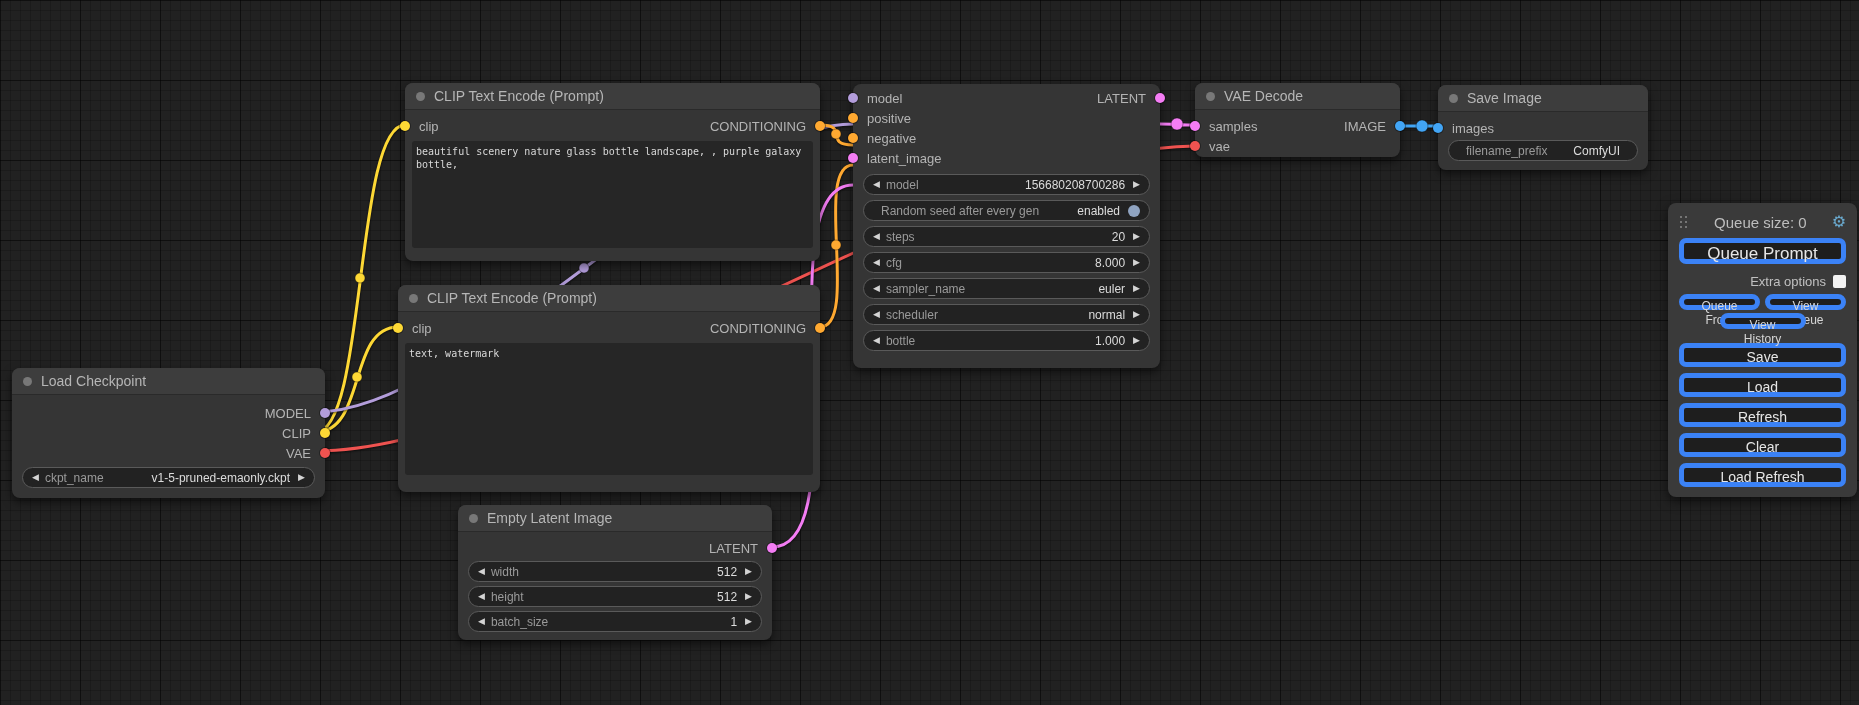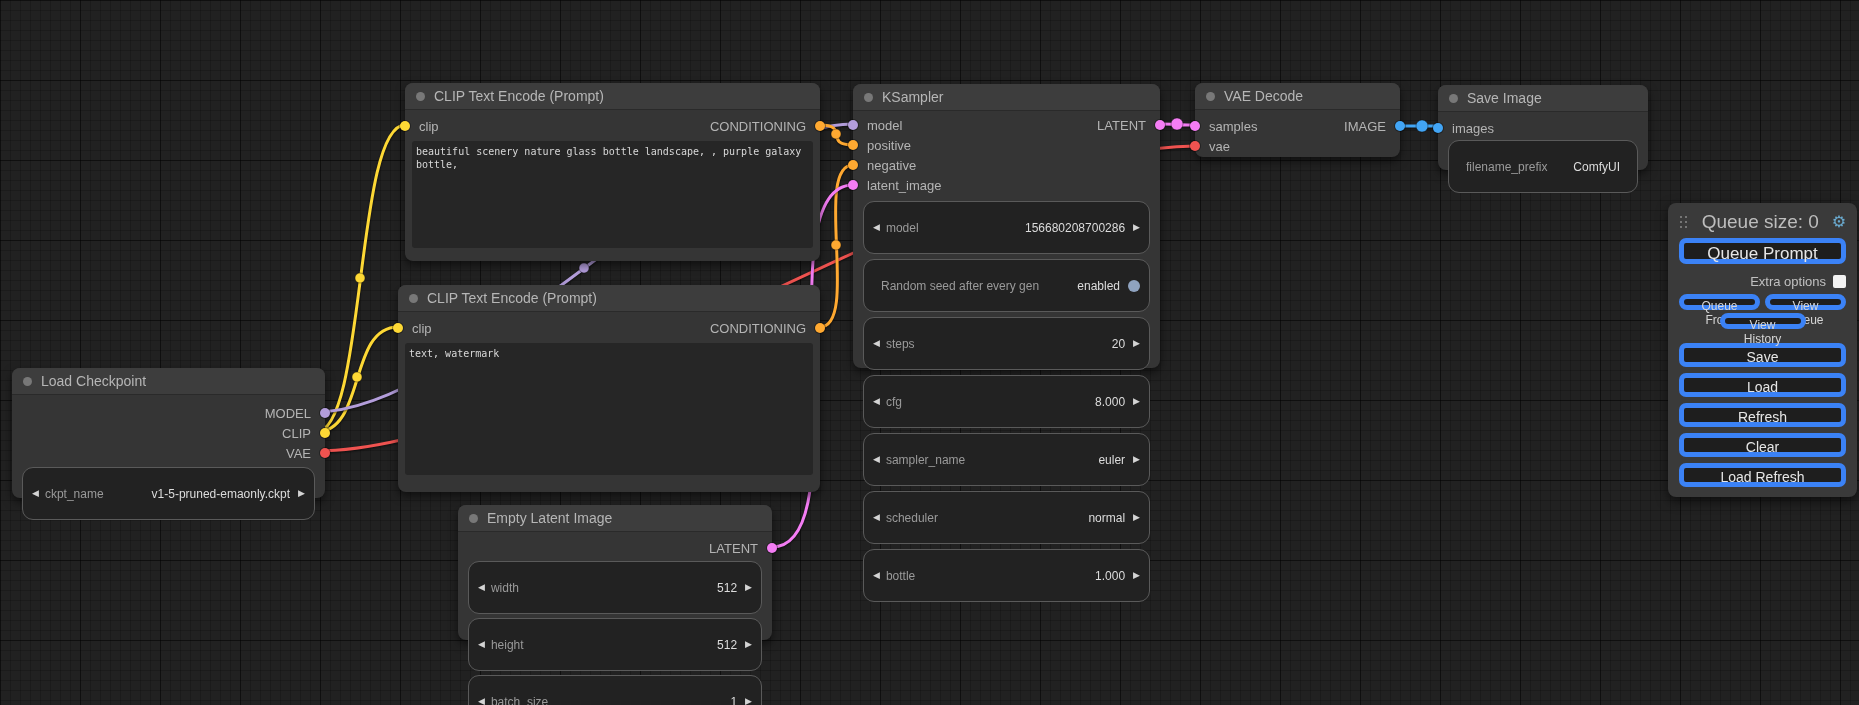--- a/index.html
+++ b/index.html
@@ -35,38 +35,38 @@
   .dot.out{left:100%;}
   .c-model{background:#b39ddb;} .c-clip{background:#fdd835;} .c-vae{background:#ef5350;}
   .c-cond{background:#ffa931;} .c-latent{background:#f47df4;} .c-image{background:#42a5f5;}
 
   .prompt-box{margin:5px 7px 0;background:#262626;border-radius:3px;padding:4px 4px;
        font-family:"DejaVu Sans Mono",monospace;font-size:10px;line-height:13px;
        color:#d8d8d8;white-space:pre-wrap;word-break:break-word;overflow:hidden;}
 
   .widget{position:relative;height:19px;margin:5px 10px 0;background:#222222;
        border:1px solid #5a5a5a;border-radius:11px;display:flex;align-items:center;
-       padding:16px 9px;font-size:12px;}
+       padding:0 9px;font-size:12px;}
   .widget .arrow{font-family:"DejaVu Sans",sans-serif;font-size:9px;color:#d4d4d4;
        flex:0 0 auto;line-height:1;}
   .widget .wlabel{color:#9a9a9a;margin-left:6px;flex:1;text-align:left;white-space:nowrap;overflow:hidden;}
   .widget .wvalue{color:#dcdcdc;margin:0 8px;text-align:right;white-space:nowrap;}
   .widget.no-arrows .wlabel{margin-left:8px;}
   .toggle-dot{width:12px;height:12px;border-radius:50%;background:#8fa3c0;flex:0 0 auto;}
 
   
   .menu{position:absolute;left:1668px;top:203px;width:189px;height:294px;z-index:3;
        background:#3a3a3a;border-radius:8px;box-shadow:0 4px 12px rgba(0,0,0,.6);
        box-sizing:border-box;padding:8px 11px;color:#c4c4c4;}
   .menu-header{display:flex;align-items:center;height:22px;margin-bottom:5px;}
   .drag-handle{width:10px;height:14px;position:relative;flex:0 0 auto;cursor:move;}
   .drag-handle::before{content:"";position:absolute;left:1px;top:1px;width:2px;height:2px;
        border-radius:50%;background:#8a8a8a;
        box-shadow:0 5px 0 #8a8a8a,0 10px 0 #8a8a8a,5px 0 0 #8a8a8a,5px 5px 0 #8a8a8a,5px 10px 0 #8a8a8a;}
-  .queue-size{flex:1;text-align:center;font-size:19px;color:#bdbdbd;}
+  .queue-size{flex:1;text-align:center;font-size:15px;color:#bdbdbd;}
   .gear{font-family:"DejaVu Sans",sans-serif;font-size:16px;color:#6aaacf;line-height:1;cursor:pointer;}
   .btn{display:block;width:100%;box-sizing:border-box;background:#1e1e1e;color:#e6e6e6;
        border:5px solid #3b82f6;border-radius:7px;cursor:pointer;
        font-family:"Liberation Sans",sans-serif;}
   .btn-queue{height:26px;font-size:17px;margin:2px 0 9px;}
   .extra-row{display:flex;align-items:center;justify-content:flex-end;gap:7px;
        font-size:13px;color:#c0c0c0;height:16px;margin-bottom:5px;}
   .checkbox{width:13px;height:13px;background:#f2f2f2;border-radius:2px;cursor:pointer;}
   .small-row{display:flex;gap:5px;justify-content:center;margin-bottom:3px;}
   .btn-small{height:16px;font-size:12px;border-radius:8px;padding:0 8px;color:#d6d6d6;}
@@ -179,24 +179,20 @@
     </div>
     <div class="widget" style="margin-top:4px">
       <span class="arrow">◀</span>
       <span class="wlabel">batch_size</span>
       <span class="wvalue">1</span>
       <span class="arrow">▶</span>
     </div>
   </div>
 
   <div class="node" style="left:853px;top:84px;width:307px;height:284px">
-    <div class="node-title">
-      <span class="tdot"></span>
-      <span>KSampler</span>
-    </div>
     <div class="slot-row" style="margin-top:4px">
       <span class="lbl">model</span>
       <span class="lbl">LATENT</span>
       <i class="dot in c-model"></i>
       <i class="dot out c-latent"></i>
     </div>
     <div class="slot-row">
       <span class="lbl">positive</span>
       <i class="dot in c-cond"></i>
     </div>

